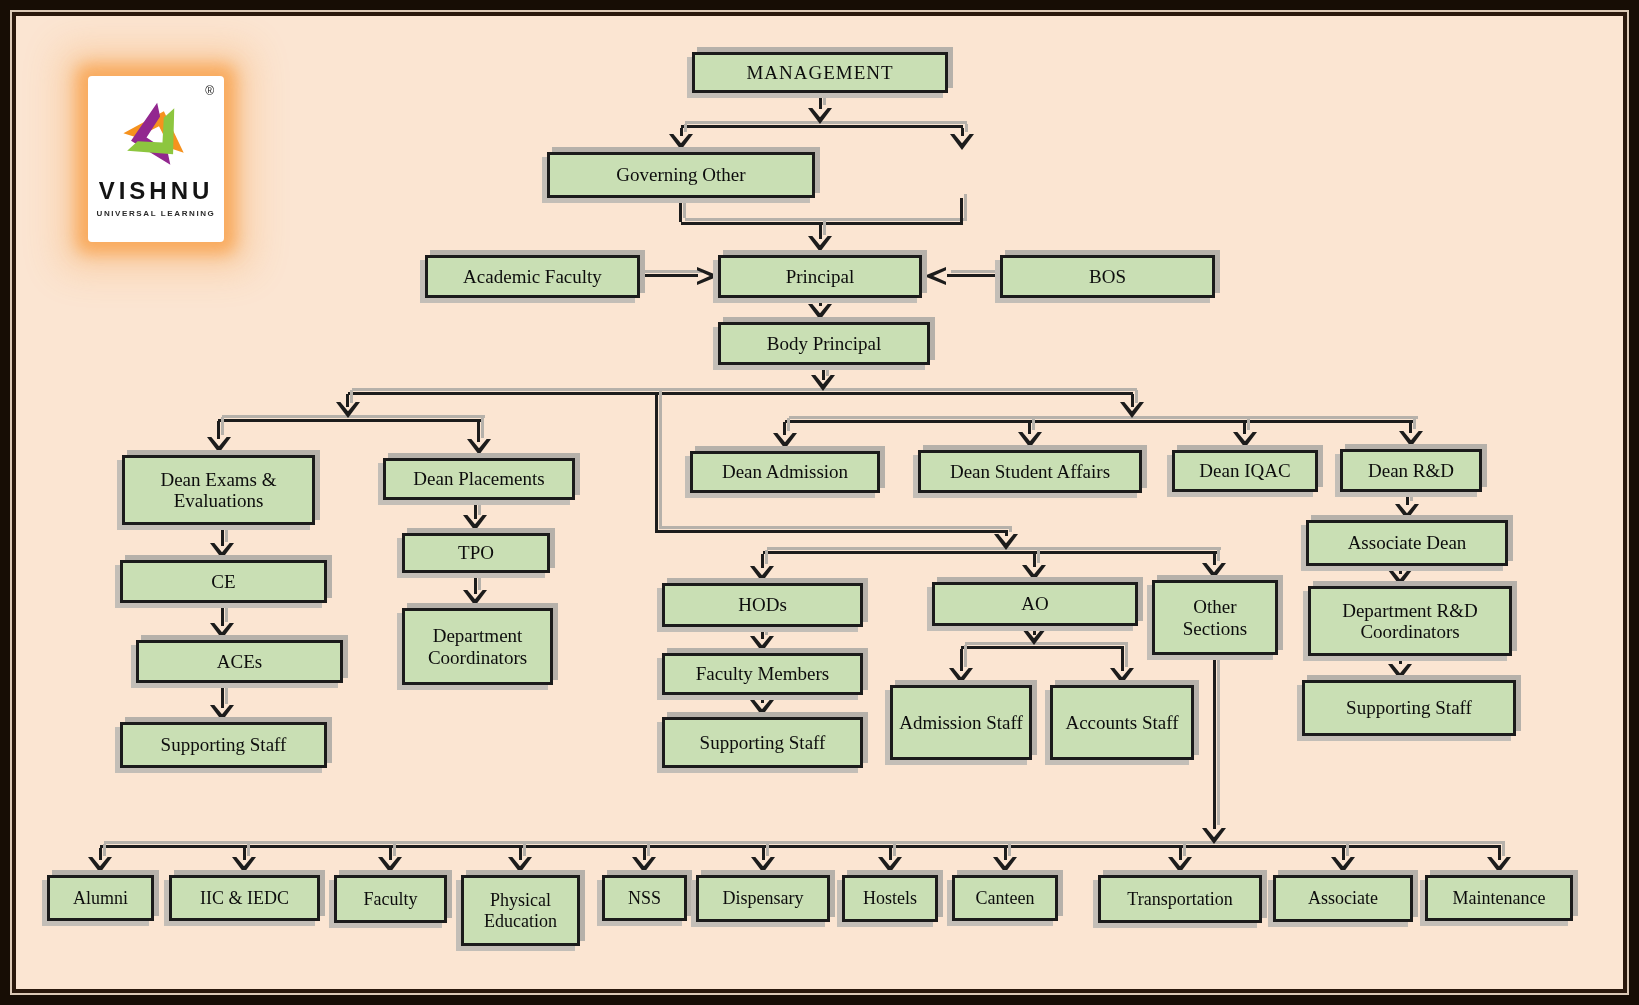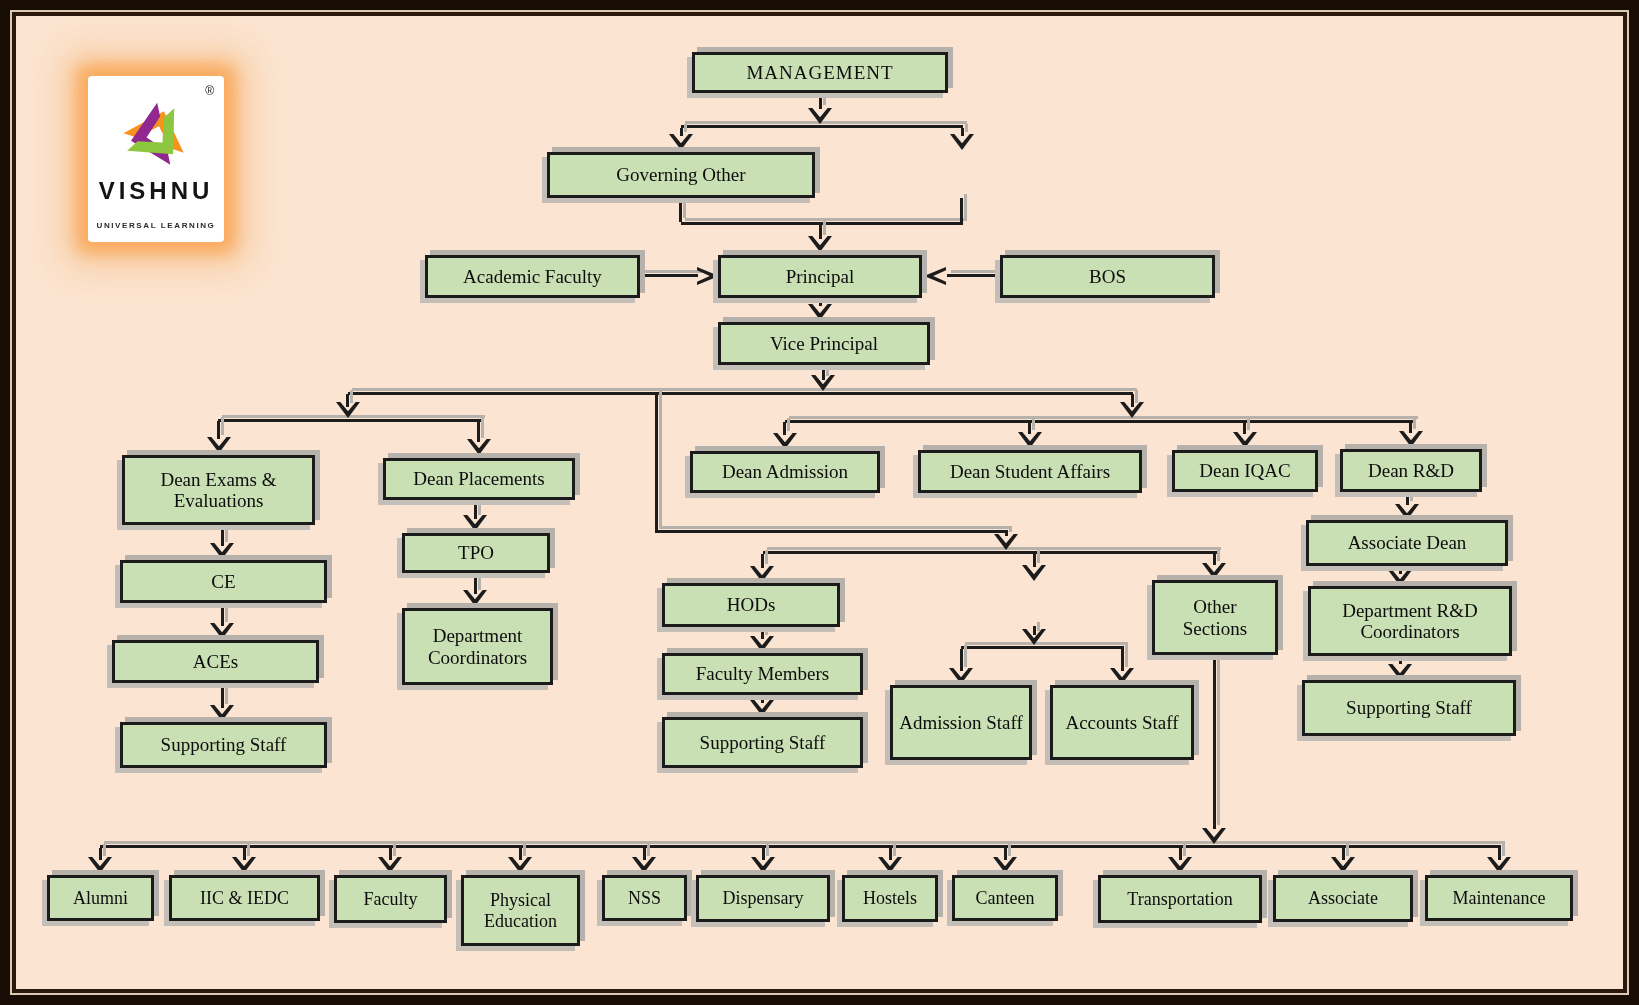--- a/index.html
+++ b/index.html
@@ -28,21 +28,21 @@
   .ah.right{width:22px;height:18px;clip-path:polygon(0 0,0 18%,58% 50%,0 82%,0 100%,100% 50%);}
   .ah.left {width:22px;height:18px;clip-path:polygon(100% 0,100% 18%,42% 50%,100% 82%,100% 100%,0 50%);}
   .logo-card{
     position:absolute;left:88px;top:76px;width:136px;height:166px;z-index:3;
     background:#ffffff;border-radius:4px;
     box-shadow:0 0 16px 12px rgba(247,150,53,.65), 0 0 36px 28px rgba(247,150,53,.28);
     display:flex;flex-direction:column;align-items:center;
   }
   .logo-card .reg{position:absolute;top:8px;right:10px;font-family:"Liberation Sans",sans-serif;font-size:12px;color:#222;}
   .brand-name{font-family:"Liberation Sans",sans-serif;font-weight:700;font-size:24px;letter-spacing:4px;color:#141414;margin-top:1px;}
-  .brand-tagline{font-family:"Liberation Sans",sans-serif;font-weight:700;font-size:8px;letter-spacing:1.6px;color:#2a2a2a;margin-top:16px;}
+  .brand-tagline{font-family:"Liberation Sans",sans-serif;font-weight:700;font-size:8px;letter-spacing:1.6px;color:#2a2a2a;margin-top:4px;}
 </style>
 </head>
 <body>
 
 <div id="stage">
   <div class="frame"></div>
 
   <div class="logo-card">
     <span class="reg">®</span>
     <svg width="88" height="90" viewBox="0 0 100 100" style="margin-top:10px">
@@ -58,40 +58,41 @@
     </svg>
     <div class="brand-name">VISHNU</div>
     <div class="brand-tagline">UNIVERSAL LEARNING</div>
   </div>
 
   <div class="node" style="left:692px;top:52px;width:256px;height:41px;letter-spacing:1px">MANAGEMENT</div>
   <div class="node" style="left:547px;top:152px;width:268px;height:46px">Governing Other</div>
   <div class="node" style="left:425px;top:255px;width:215px;height:43px">Academic Faculty</div>
   <div class="node" style="left:718px;top:255px;width:204px;height:43px">Principal</div>
   <div class="node" style="left:1000px;top:255px;width:215px;height:43px">BOS</div>
-  <div class="node" style="left:718px;top:322px;width:212px;height:43px">Vice Principal</div>
+  <div class="node" style="left:718px;top:322px;width:212px;height:43px">Body Principal</div>
 
   <div class="node" style="left:122px;top:455px;width:193px;height:70px">Dean Exams &amp; Evaluations</div>
   <div class="node" style="left:383px;top:458px;width:192px;height:42px">Dean Placements</div>
   <div class="node" style="left:690px;top:451px;width:190px;height:42px">Dean Admission</div>
   <div class="node" style="left:918px;top:450px;width:224px;height:43px">Dean Student Affairs</div>
   <div class="node" style="left:1172px;top:450px;width:146px;height:42px">Dean IQAC</div>
   <div class="node" style="left:1340px;top:449px;width:142px;height:43px">Dean R&amp;D</div>
 
   <div class="node" style="left:120px;top:560px;width:207px;height:43px">CE</div>
-  <div class="node" style="left:112px;top:640px;width:207px;height:43px">ACEs</div>
+  <div class="node" style="left:136px;top:640px;width:207px;height:43px">ACEs</div>
   <div class="node" style="left:120px;top:722px;width:207px;height:46px">Supporting Staff</div>
 
   <div class="node" style="left:402px;top:533px;width:148px;height:40px">TPO</div>
   <div class="node" style="left:402px;top:608px;width:151px;height:77px">Department Coordinators</div>
 
-  <div class="node" style="left:662px;top:583px;width:178px;height:44px">HODs</div>
+  <div class="node" style="left:662px;top:583px;width:201px;height:44px">HODs</div>
   <div class="node" style="left:662px;top:653px;width:201px;height:42px">Faculty Members</div>
   <div class="node" style="left:662px;top:717px;width:201px;height:51px">Supporting Staff</div>
 
+  <div class="node" style="left:932px;top:582px;width:206px;height:44px">AO</div>
   <div class="node" style="left:890px;top:685px;width:142px;height:75px">Admission Staff</div>
   <div class="node" style="left:1050px;top:685px;width:144px;height:75px">Accounts Staff</div>
   <div class="node" style="left:1152px;top:580px;width:126px;height:75px">Other Sections</div>
 
   <div class="node" style="left:1306px;top:520px;width:202px;height:46px">Associate Dean</div>
   <div class="node" style="left:1308px;top:586px;width:204px;height:70px">Department R&amp;D Coordinators</div>
   <div class="node" style="left:1302px;top:680px;width:214px;height:56px">Supporting Staff</div>
 
   <div class="node sm" style="left:47px;top:875px;width:107px;height:46px">Alumni</div>
   <div class="node sm" style="left:169px;top:875px;width:151px;height:46px">IIC &amp; IEDC</div>

